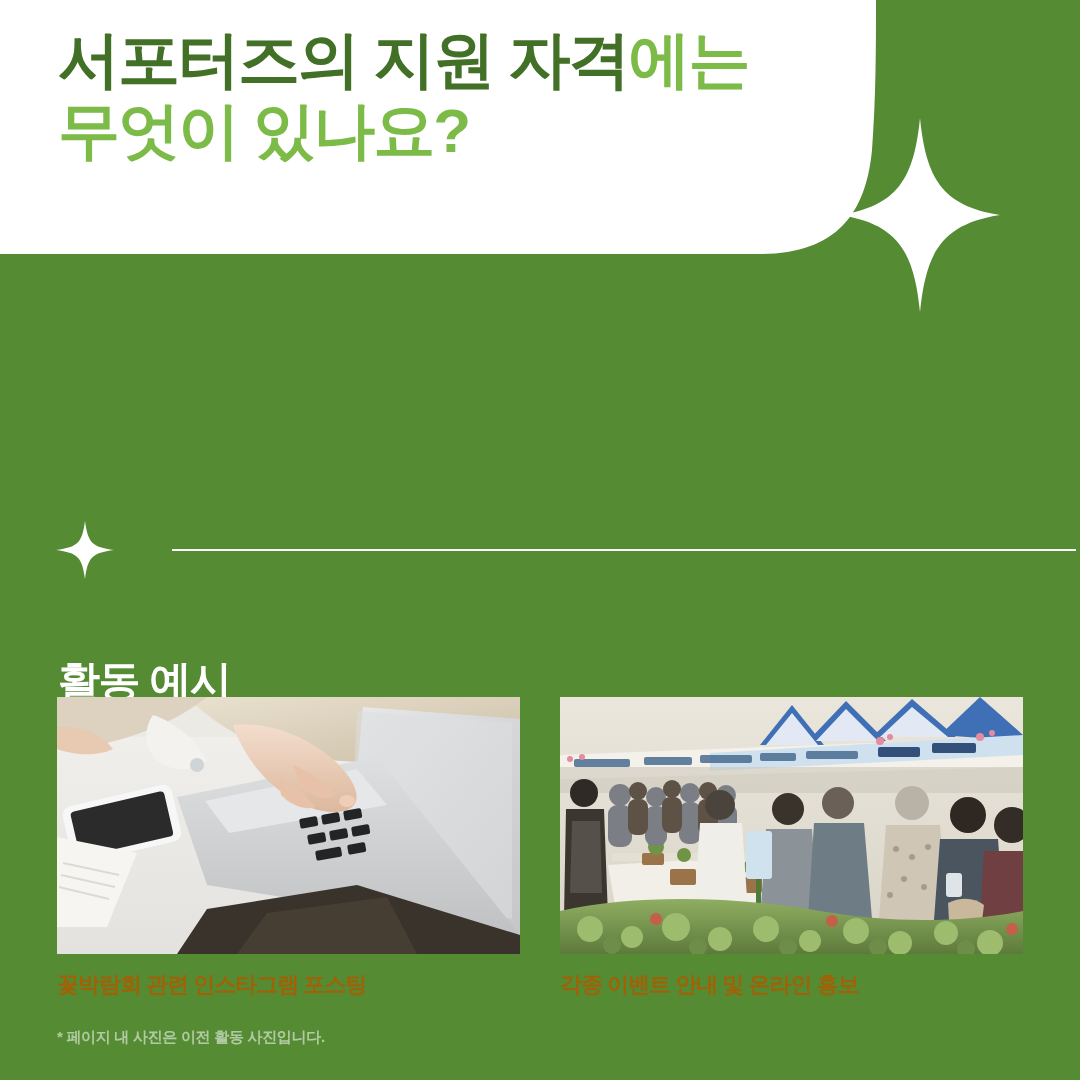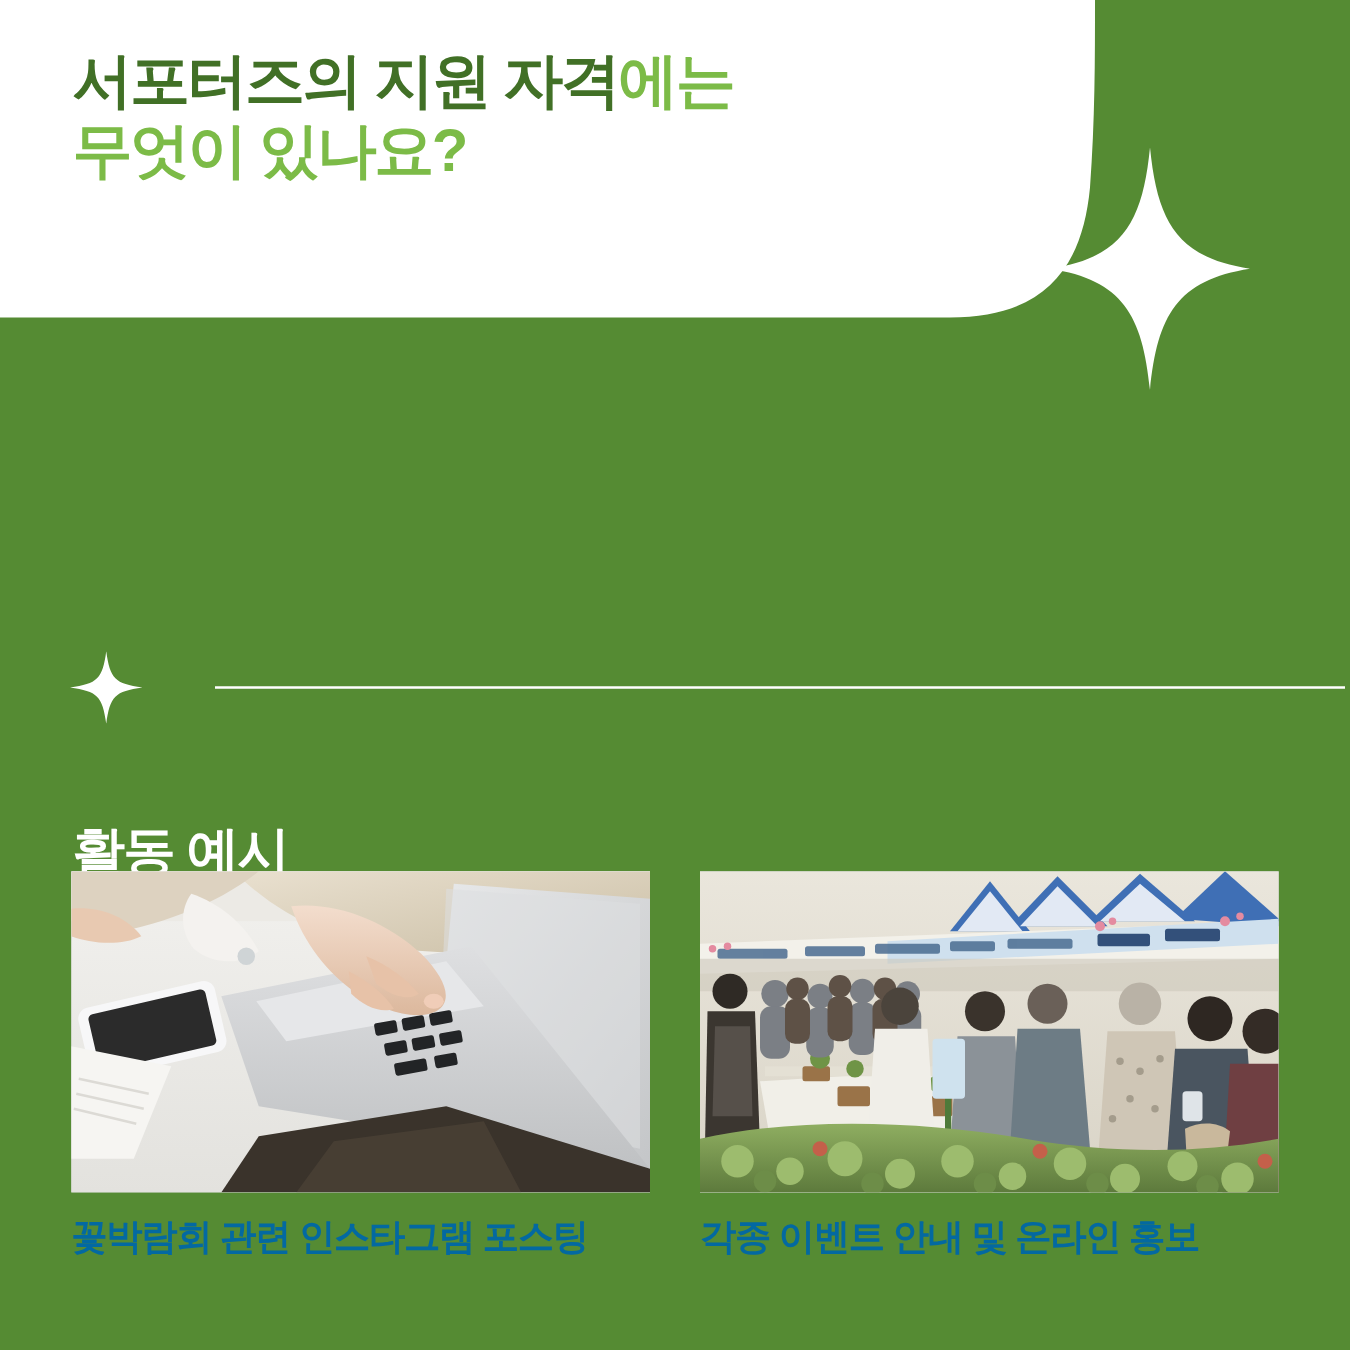--- a/index.html
+++ b/index.html
@@ -11,22 +11,22 @@
     position:relative;
   }
   .card{position:absolute;inset:0;overflow:hidden;background:#ffffff;}
 
   
   .bg-shape{position:absolute;inset:0;width:1080px;height:1080px;z-index:0;}
 
   
   .header{position:absolute;left:0;top:0;width:1080px;height:254px;z-index:3;}
   .title{
-    position:absolute;left:58px;top:40px;
-    font-size:48px;line-height:1.08;
+    position:absolute;left:58px;top:27px;
+    font-size:62px;line-height:1.08;
     font-weight:700;letter-spacing:-2px;
     white-space:nowrap;
   }
   .title .l1{display:block;}
   .title .l2{display:block;margin-top:4px;}
   .t-dark{color:#417026;}
   .t-light{color:#7cbb47;}
 
   
   .body-copy{
@@ -49,21 +49,21 @@
   }
 
   
   .photos{position:absolute;left:57px;top:697px;width:966px;height:257px;z-index:3;
           display:flex;gap:40px;}
   .photo{width:463px;height:257px;overflow:hidden;position:relative;background:#ddd;}
   .photo svg{display:block;width:100%;height:100%;}
 
   .captions{position:absolute;left:57px;top:970px;width:966px;z-index:3;
             display:flex;gap:40px;}
-  .caption{width:463px;color:#0369a1;font-size:29px;font-weight:700;letter-spacing:-1px;}
+  .caption{width:463px;color:#a16207;font-size:22px;font-weight:700;letter-spacing:-1px;}
 
   .footnote{
     position:absolute;left:57px;top:1028px;z-index:3;
     color:rgba(255,255,255,.55);font-size:15px;font-weight:700;letter-spacing:-0.3px;
   }
 </style>
 </head>
 <body>
 
 <div class="card">
@@ -348,14 +348,15 @@
         </g>
       </svg>
     </div>
   </div>
 
   <div class="captions">
     <div class="caption">꽃박람회 관련 인스타그램 포스팅</div>
     <div class="caption">각종 이벤트 안내 및 온라인 홍보</div>
   </div>
 
+  <div class="footnote">* 페이지 내 사진은 이전 활동 사진입니다.</div>
 
 </div>
 
 </body></html>

